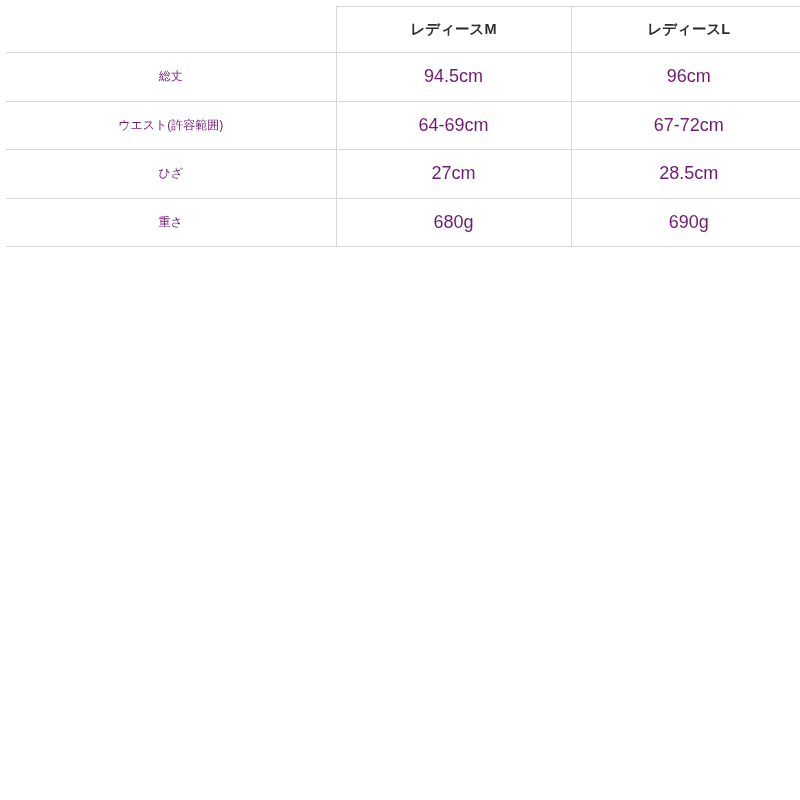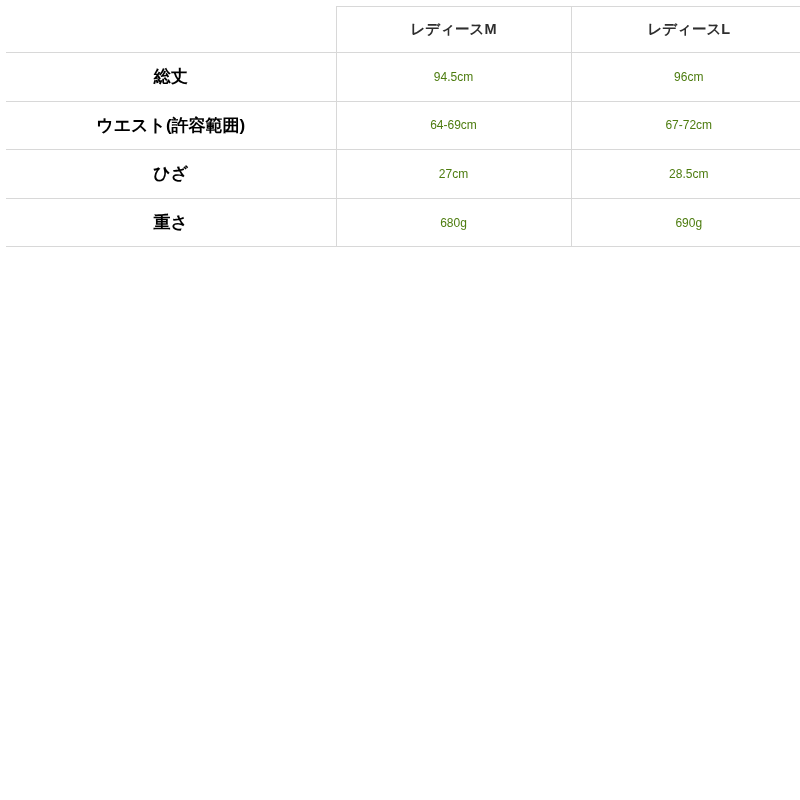--- a/index.html
+++ b/index.html
@@ -31,41 +31,41 @@
   table.size-table col.c0 { width: 330px; }
   table.size-table col.c1 { width: 235px; }
   table.size-table col.c2 { width: 235px; }
 
   table.size-table th,
   table.size-table td {
     border: 1px solid #d8d8d8;
     padding: 0;
     text-align: center;
     vertical-align: middle;
-    font-size: 12px;
-    color: #4d7c0f;
+    font-size: 18px;
+    color: #701a75;
     height: 48.6px;
     box-sizing: border-box;
     background: #ffffff;
   }
   table.size-table thead th {
     font-weight: bold;
     font-size: 14.5px;
     color: #2e2e2e;
     height: 46px;
   }
   table.size-table thead th.corner {
     border-left: none;
     border-top: none;
     background: #ffffff;
   }
   table.size-table tbody th.row-label {
-    font-weight: bold;
-    font-size: 17px;
-    color: #000000;
+    font-weight: normal;
+    font-size: 12px;
+    color: #701a75;
     border-left: none;
   }
   table.size-table tbody tr td:last-child,
   table.size-table thead tr th:last-child {
     border-right: none;
   }
   table.size-table tbody tr:last-child th,
   table.size-table tbody tr:last-child td {
     border-bottom: 1px solid #d8d8d8;
   }

